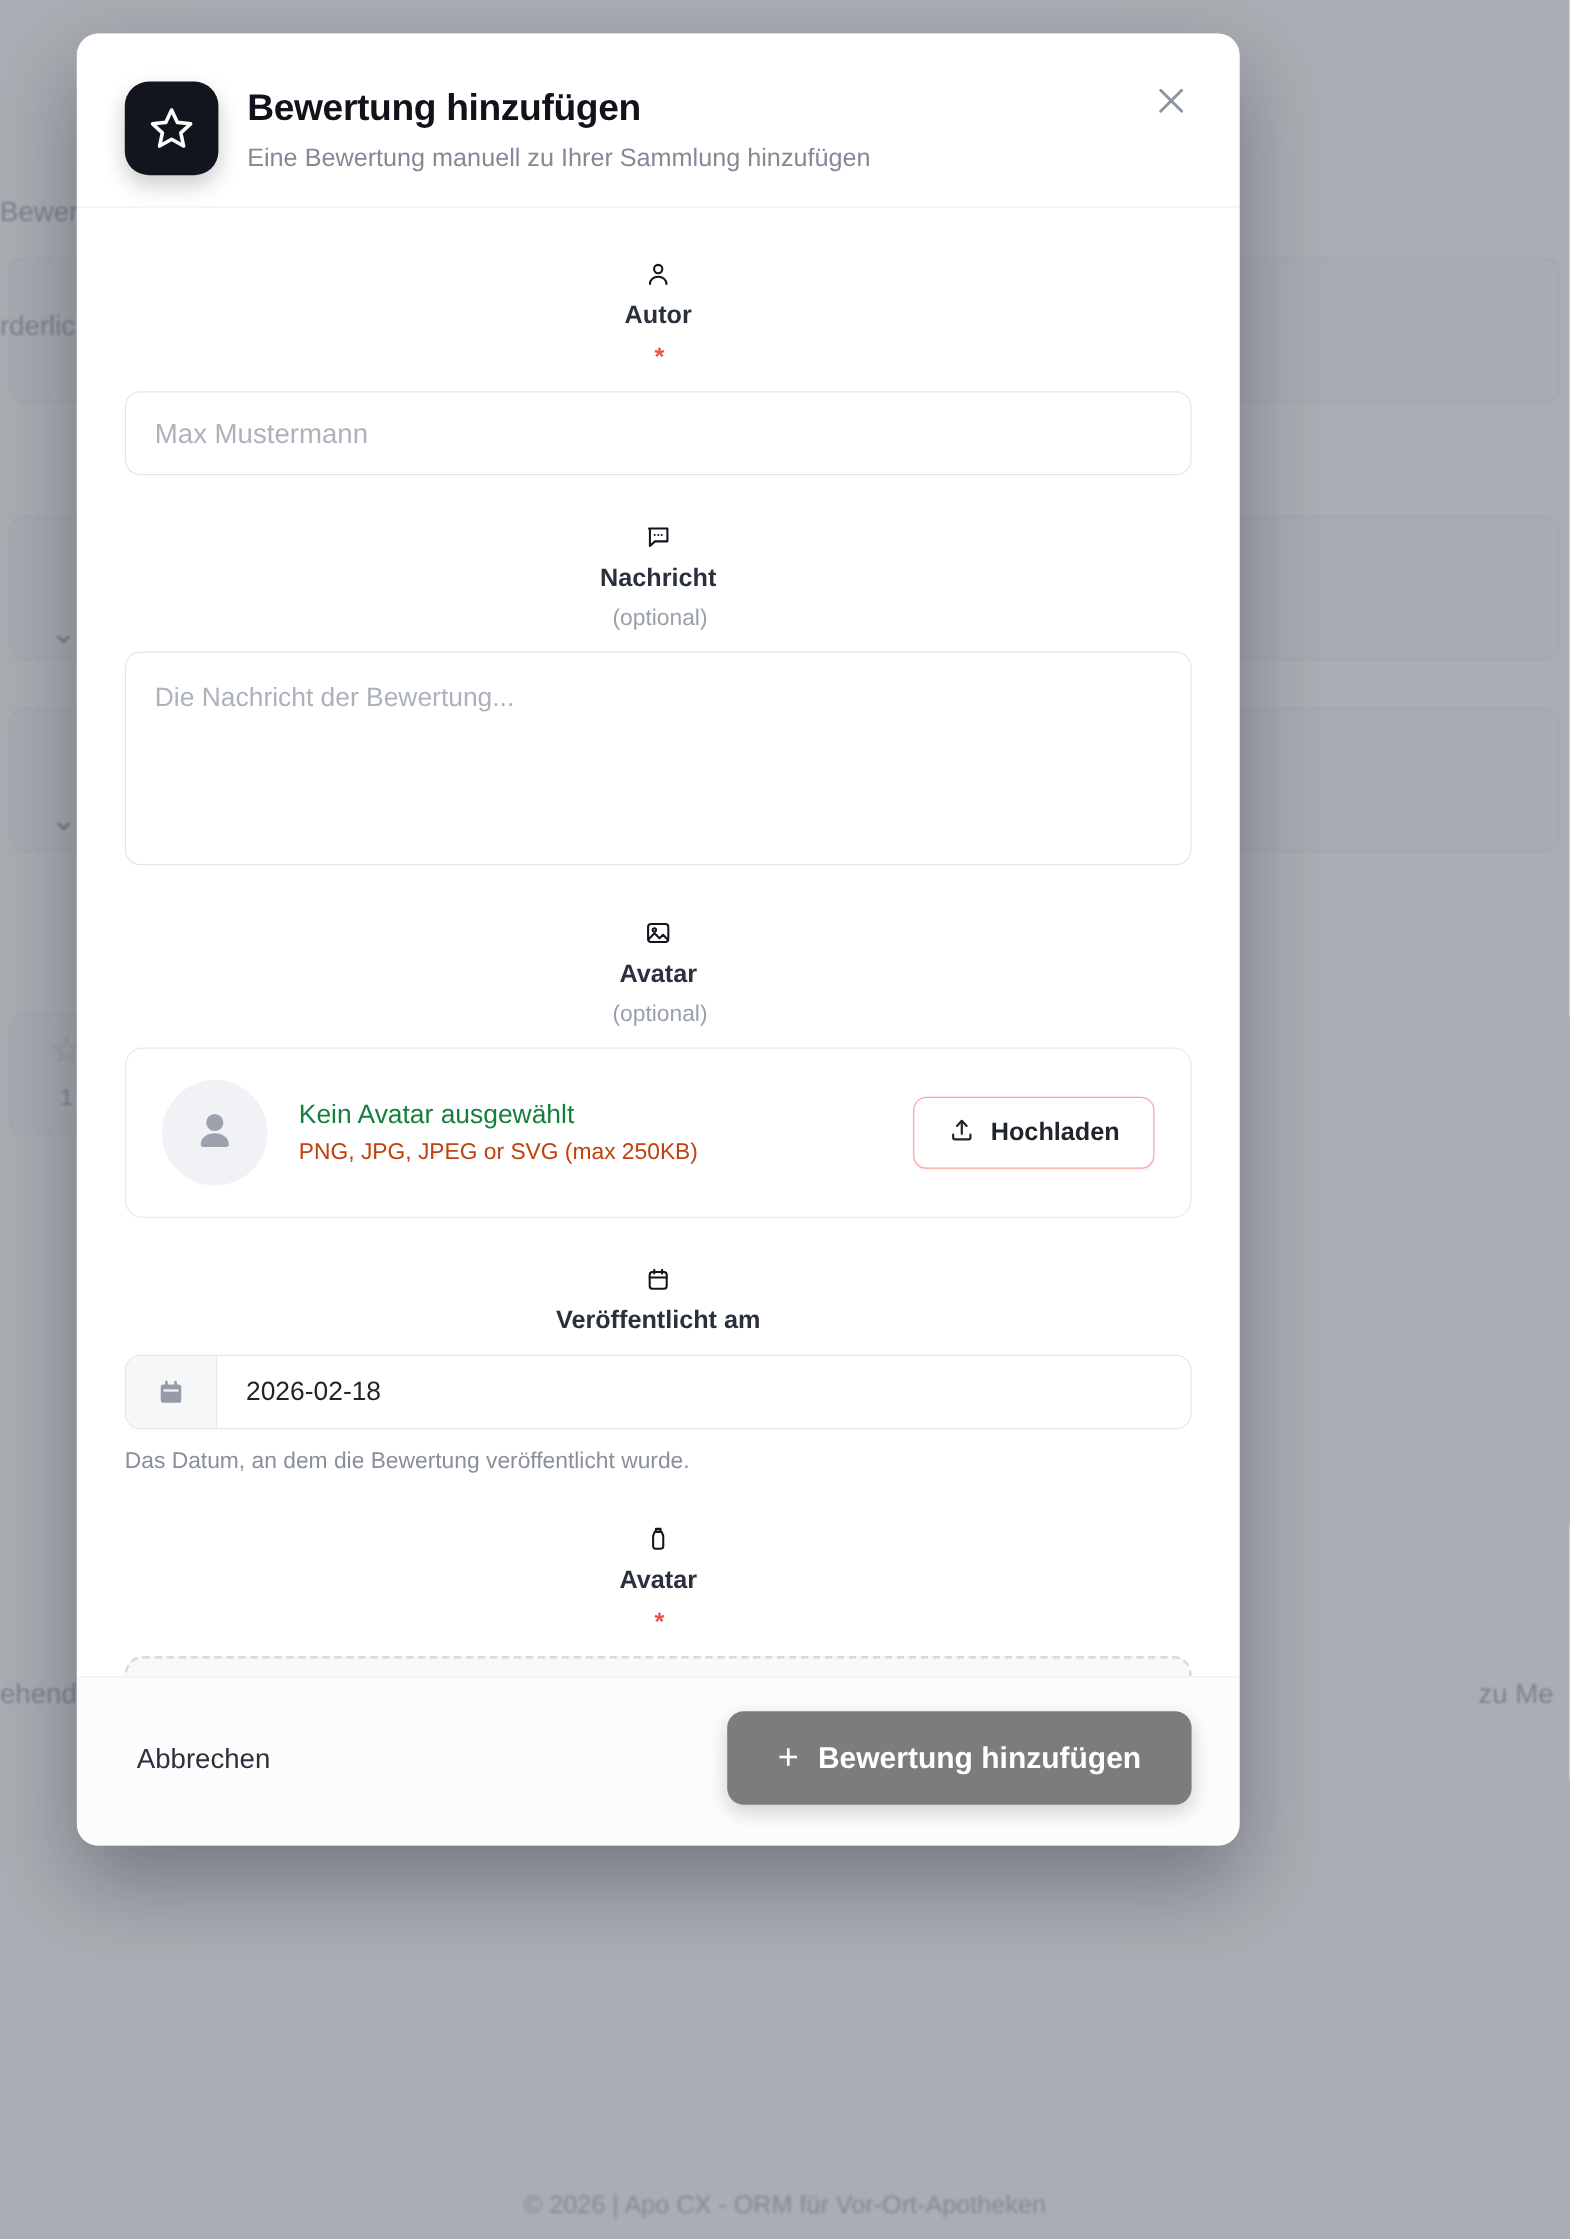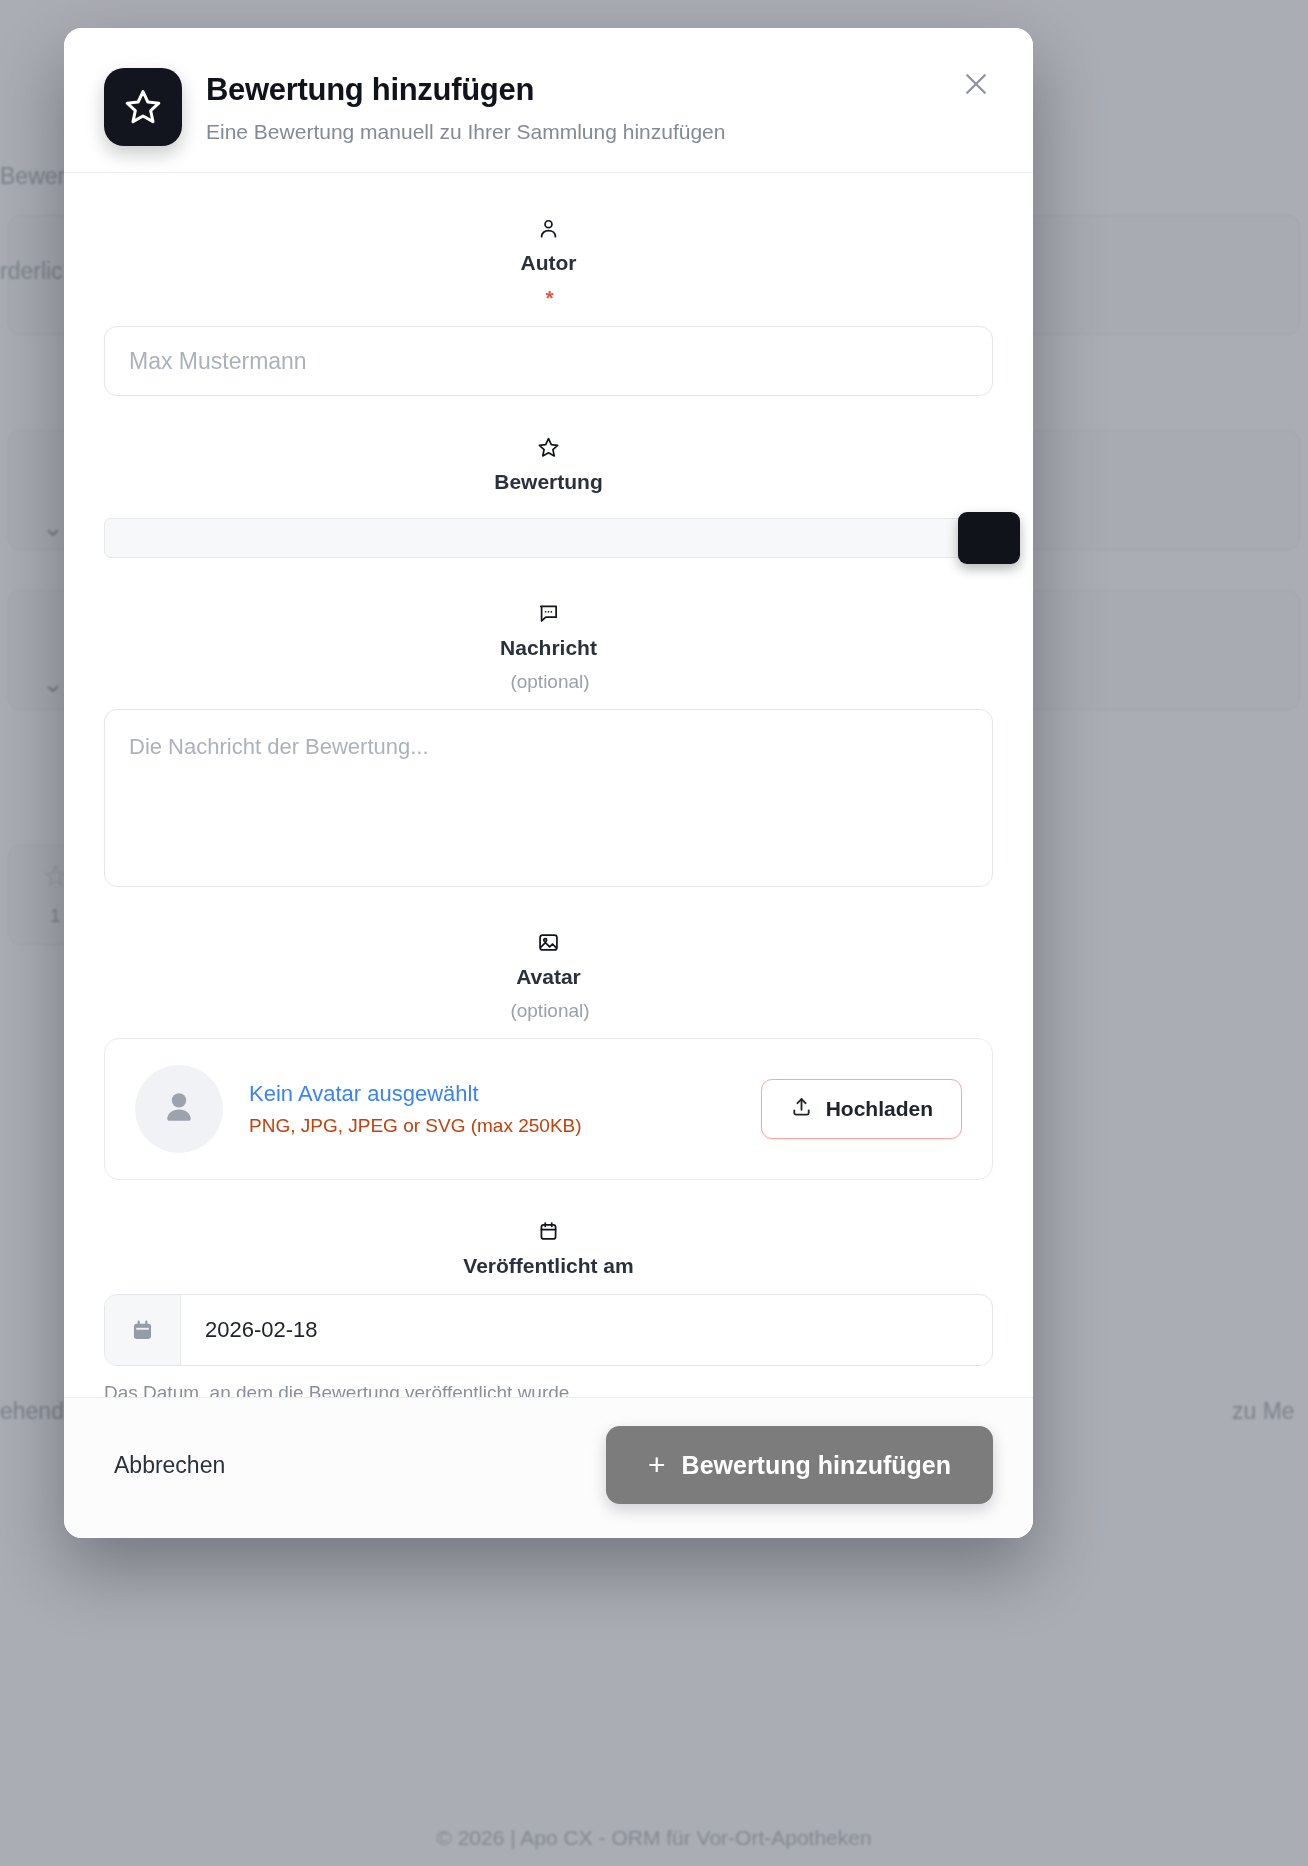--- a/index.html
+++ b/index.html
@@ -231,21 +231,21 @@
     width: 88px; height: 88px;
     border-radius: 50%;
     background: #f1f2f5;
     display: flex; align-items: center; justify-content: center;
     flex: 0 0 auto;
     color: #9ca3ae;
   }
   .avatar-meta { flex: 1 1 auto; min-width: 0; }
   .avatar-title {
     font-size: 22px;
-    color: #3b82f6;
+    color: #15803d;
     margin-bottom: 8px;
   }
   .avatar-hint {
     font-size: 19px;
     color: #c2410c;
   }
   .upload-btn {
     flex: 0 0 auto;
     height: 60px;
     padding: 0 28px;
@@ -261,21 +261,21 @@
     box-shadow: 0 1px 2px rgba(16,19,26,0.05);
   }
 
   
   .date-wrap {
     display: flex;
     align-items: stretch;
     border: 1px solid #e3e6ea;
     border-radius: 13px;
     overflow: hidden;
-    height: 72px;
+    height: 62px;
     background: #fff;
   }
   .date-icon-cell {
     width: 76px;
     background: #f6f7f9;
     border-right: 1px solid #e8eaee;
     display: flex; align-items: center; justify-content: center;
     color: #959ca7;
     flex: 0 0 auto;
   }
@@ -389,34 +389,20 @@
             <circle cx="12" cy="7.5" r="3.6"></circle>
               <path d="M4.8 20.5c0-3.9 3.2-6.3 7.2-6.3s7.2 2.4 7.2 6.3"></path>
           </svg>
         </span>
         <span class="lbl-text">Autor</span>
         <span class="req">*</span>
       </div>
       <input class="text-input" type="text" placeholder="Max Mustermann" style="">
     </div>
 
-    <div class="field" style="margin-bottom:36px;">
-      <div class="field-label">
-        <span class="lbl-icon">
-          <svg width="23" height="23" viewBox="0 0 24 24" fill="none" stroke="currentColor" stroke-width="1.8" stroke-linecap="round" stroke-linejoin="round">
-            <polygon points="12 2.8 14.9 9 21.5 9.7 16.6 14.2 18 20.8 12 17.4 6 20.8 7.4 14.2 2.5 9.7 9.1 9"></polygon>
-          </svg>
-        </span>
-        <span class="lbl-text">Bewertung</span>
-      </div>
-      <div class="rating-row">
-        <div class="rating-track"></div>
-        <div class="rating-thumb"></div>
-      </div>
-    </div>
 
     <div class="field">
       <div class="field-label">
         <span class="lbl-icon">
           <svg width="23" height="23" viewBox="0 0 24 24" fill="none" stroke="currentColor" stroke-width="1.8" stroke-linecap="round" stroke-linejoin="round">
             <path d="M4 4.6h16v11.2H9.2L4.8 19.8V4.6z"></path>
             <circle cx="9" cy="10.2" r="0.9" fill="currentColor" stroke="none"></circle>
             <circle cx="12" cy="10.2" r="0.9" fill="currentColor" stroke="none"></circle>
             <circle cx="15" cy="10.2" r="0.9" fill="currentColor" stroke="none"></circle>
           </svg>

